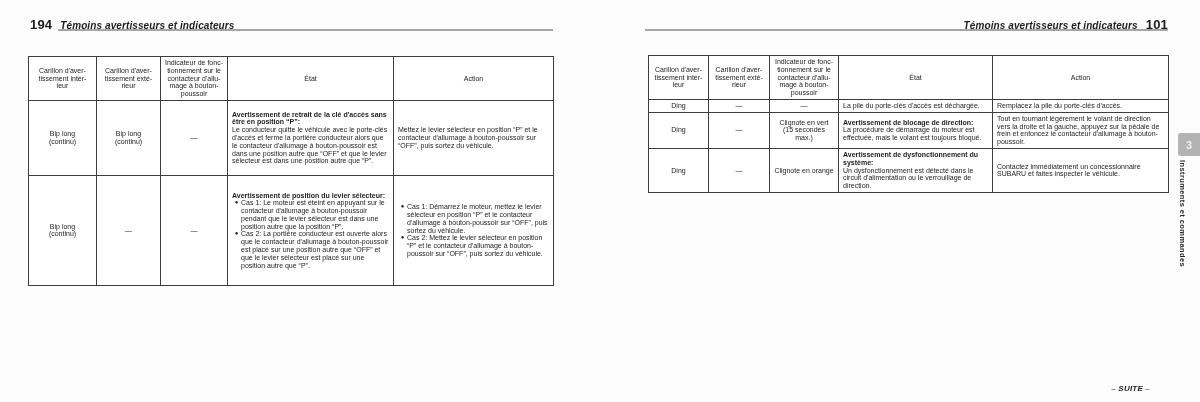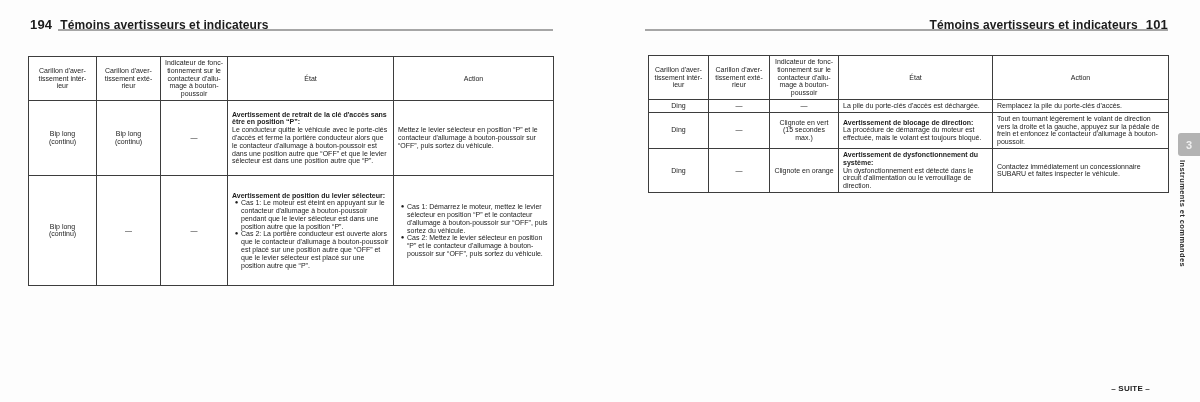--- a/index.html
+++ b/index.html
@@ -9,21 +9,21 @@
   .page-canvas { position:absolute; left:0; top:8px; width:1200px; height:402px; background:#fdfdfd; }
 
   
   .rule { position:absolute; height:2px; background:#a6a6a6; z-index:0; }
   .rule-left  { left:58px;  top:21px; width:495px; }
   .rule-right { left:645px; top:21px; width:523px; }
 
   .head-left  { position:absolute; left:30px; top:9px;  z-index:1; display:flex; align-items:baseline; gap:8px; }
   .head-right { position:absolute; right:32px; top:9px; z-index:1; display:flex; align-items:baseline; gap:8px; }
   .page-num   { font-size:13px; font-weight:bold; letter-spacing:0.2px; }
-  .sec-title  { font-size:12px; font-weight:bold; letter-spacing:0.1px; }
+  .sec-title  { font-size:10px; font-weight:bold; font-style:italic; letter-spacing:0.1px; }
 
   
   table { border-collapse:collapse; table-layout:fixed; background:#fff; }
   th, td { border:1px solid #3d3d3d; font-size:7px; line-height:7.8px; vertical-align:middle; }
   th { font-weight:normal; text-align:center; white-space:pre-line; padding:2px 1px; }
   td { padding:1px 3px; }
   td.c0, td.c1, td.c2 { text-align:center; white-space:pre-line; }
   td.c3, td.c4 { text-align:left; padding:2px 4px; }
   .cell-bold { font-weight:bold; }
   .cell-text { white-space:pre-line; }
@@ -50,21 +50,21 @@
   }
   .chapter-label {
     position:absolute; left:1178px; top:152px; height:140px;
     writing-mode:vertical-rl;
     font-size:7.5px; font-weight:bold; letter-spacing:0.4px; color:#2a2a2a;
     white-space:nowrap;
   }
 
   .continue-marker {
     position:absolute; right:50px; top:376px;
-    font-size:8px; font-weight:bold; letter-spacing:0.2px;
+    font-size:8px; font-weight:bold; font-style:italic; letter-spacing:0.2px;
   }
 </style>
 </head>
 <body>
 
 <div class="page-canvas">
 
   <div class="rule rule-left"></div>
   <div class="rule rule-right"></div>
 

